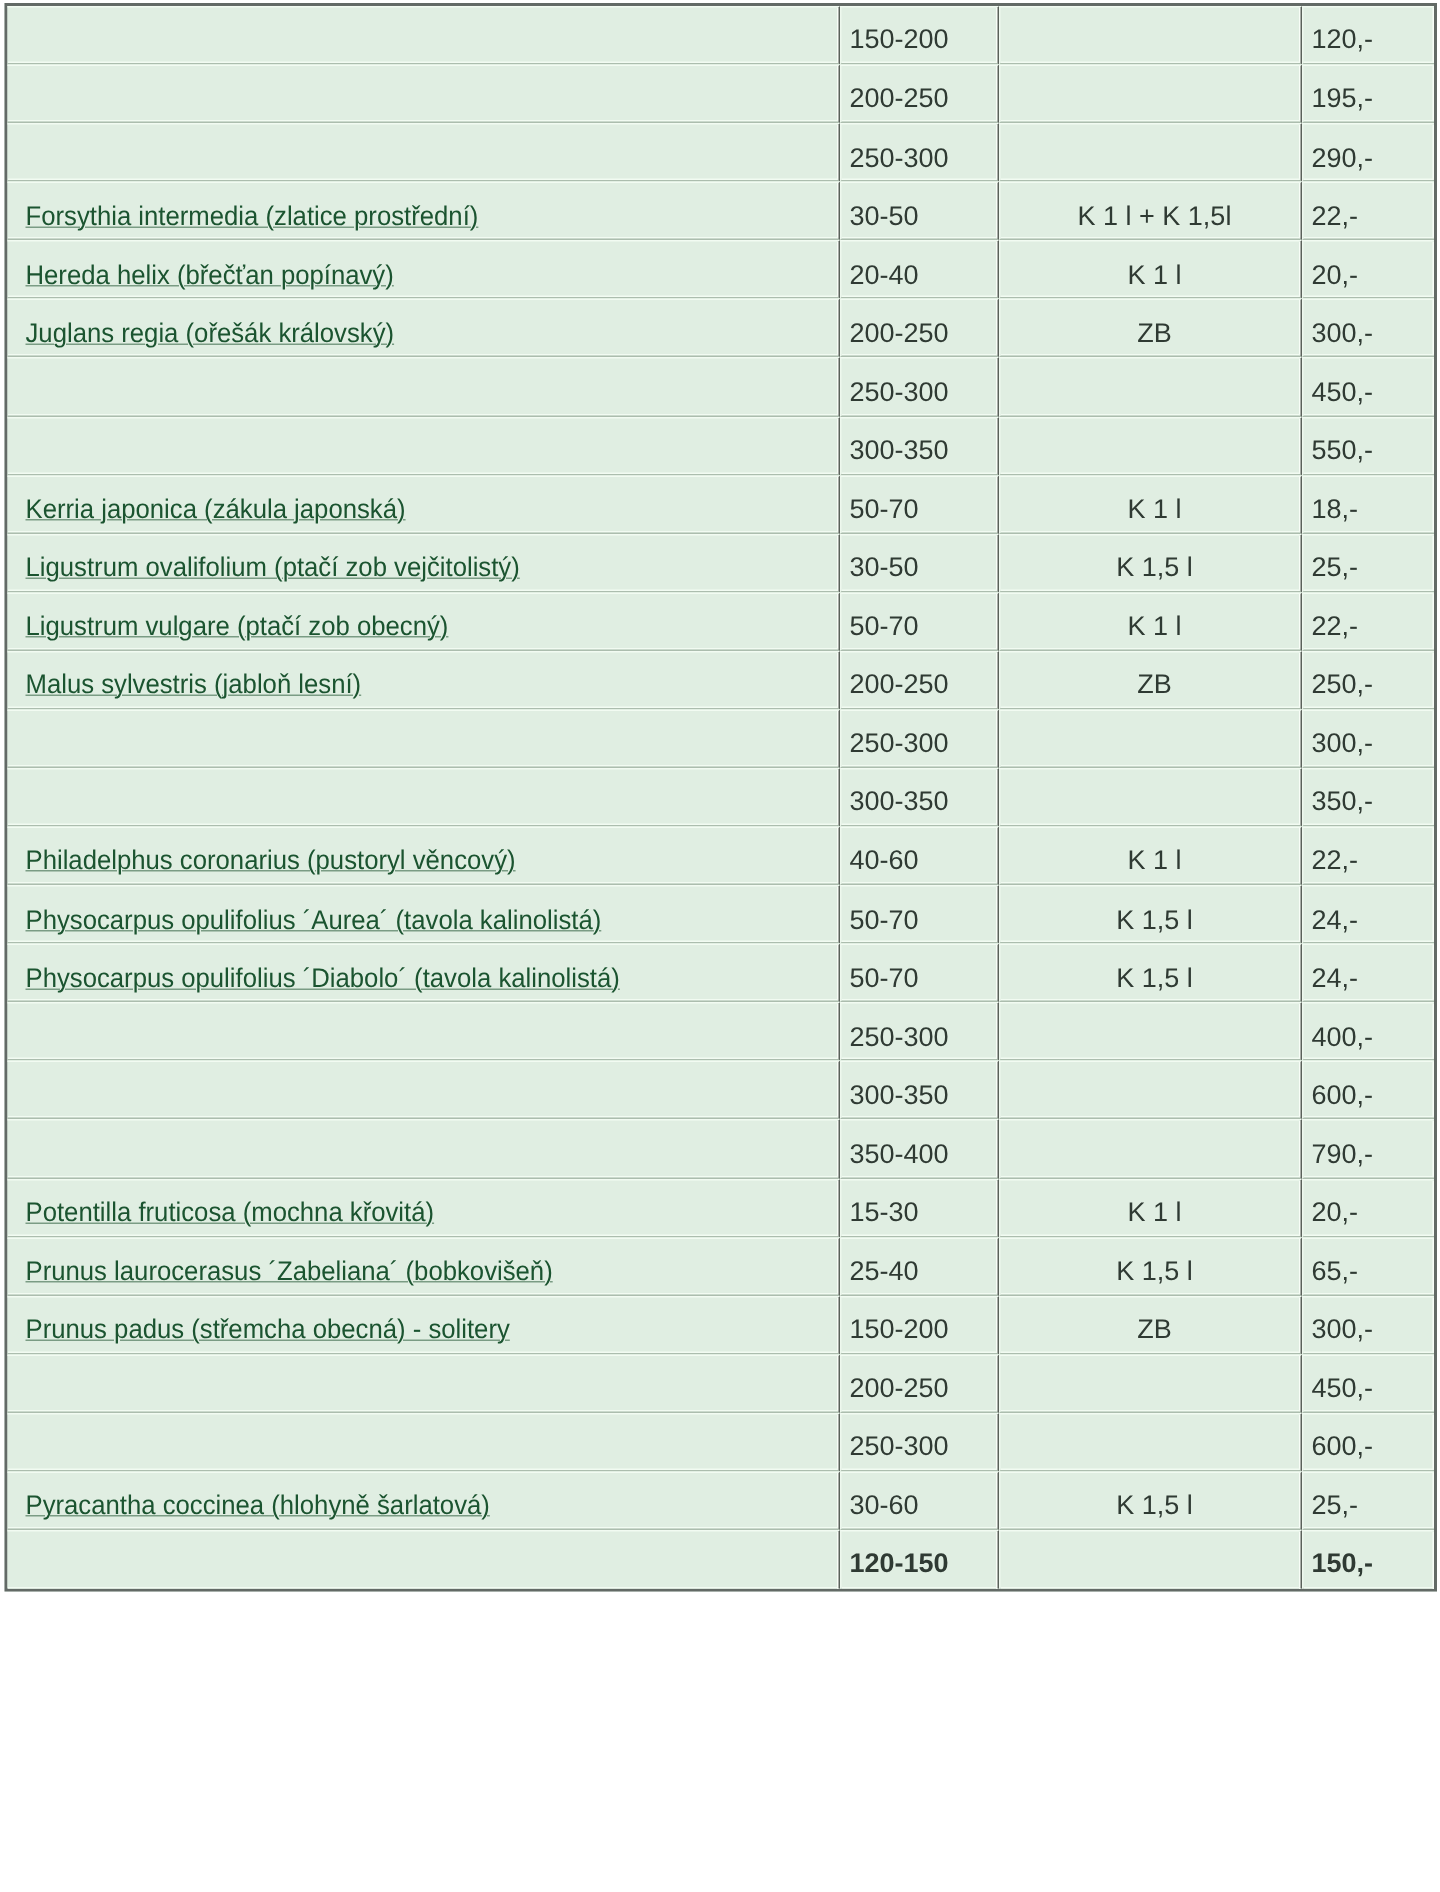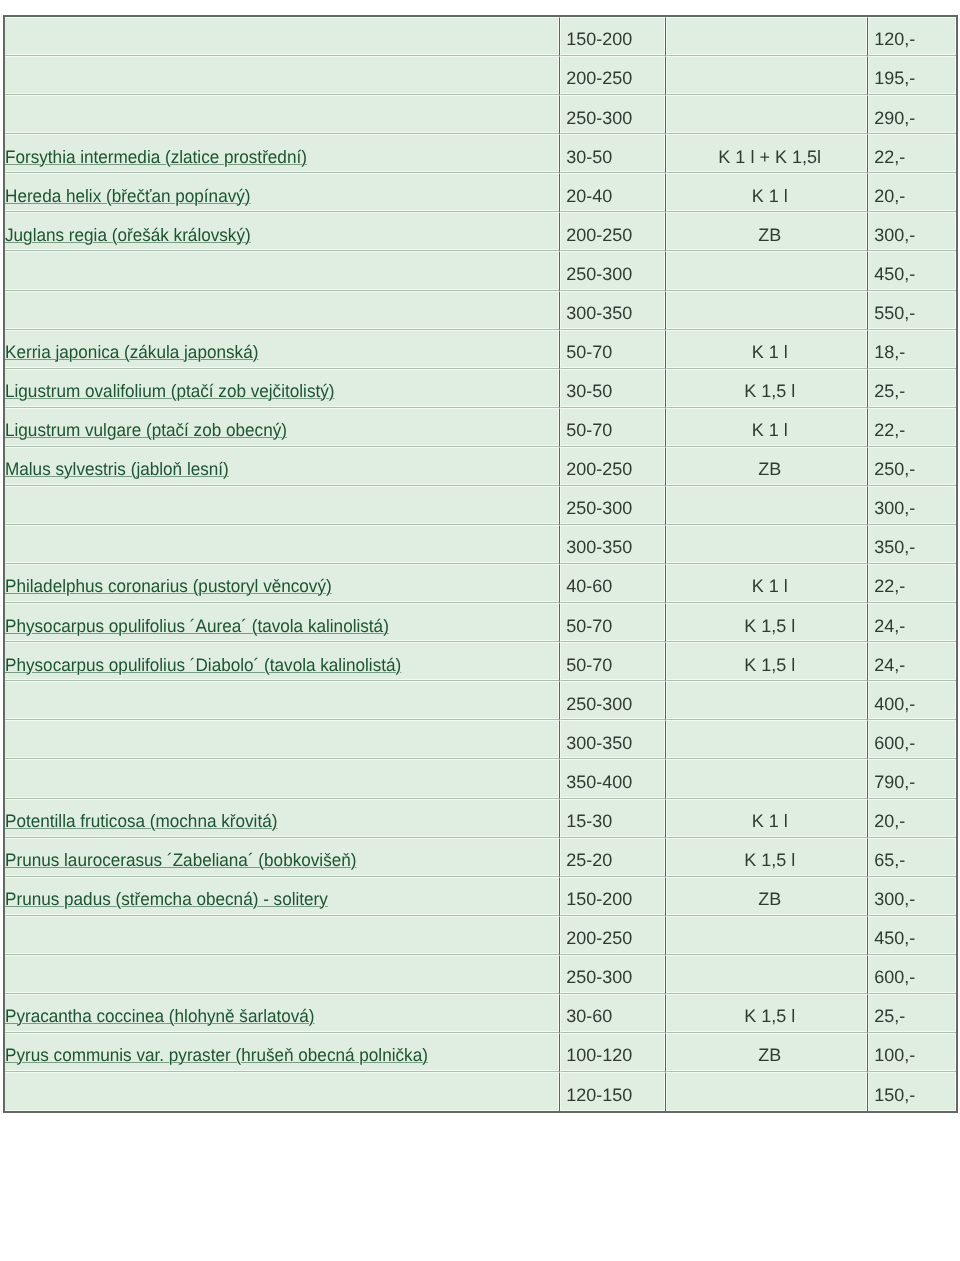--- a/index.html
+++ b/index.html
@@ -1,34 +1,34 @@
 <!DOCTYPE html>
 <html><head>
 <meta charset="utf-8">
 <style>
   html,body{margin:0;padding:0;background:#ffffff;}
   body{font-family:"Liberation Sans",sans-serif;-webkit-font-smoothing:antialiased;
        text-rendering:geometricPrecision;}
   #page{position:relative;width:960px;height:1261px;overflow:hidden;background:#ffffff;}
-  table.pricelist{position:absolute;left:3px;top:15px;width:955px;border-collapse:separate;
+  table.pricelist{position:absolute;left:3px;top:2px;width:955px;border-collapse:separate;
     border-spacing:0;background:#e0eee2;table-layout:fixed;
     border-top:2px solid #636a66;border-left:2px solid #636a66;
     border-right:2px solid #636a66;border-bottom:2px solid #636a66;}
   table.pricelist td{box-sizing:border-box;height:39.08px;padding:11.4px 0 0 7px;vertical-align:top;
     border-top:1px solid #f2fbf2;border-bottom:1px solid #acbdae;
     border-left:1px solid #eef8ee;border-right:1px solid #5a615a;
     font-size:18px;color:#2f3a33;background:#e0eee2;
     white-space:nowrap;overflow:hidden;
     box-shadow:inset 0 -1px 0 0 #f2fbf2, inset -2px 0 0 -1px #f8fdf7;}
-  table.pricelist td.c-name{width:555px;border-left:none;padding-left:0;}
+  table.pricelist td.c-name{width:555px;border-left:none;padding-left:12px;}
   table.pricelist td.c-name .nm{display:inline-block;transform:scaleX(0.952);transform-origin:left center;}
   table.pricelist td.c-size{width:106px;padding-left:5.3px;}
   table.pricelist td.c-cont{width:202px;padding-left:5.3px;text-align:center;}
   table.pricelist td.c-price{width:88px;border-right:none;padding-left:5.3px;}
-  table.pricelist tr:last-child td{border-bottom:none;}
+  table.pricelist tr:last-child td{border-bottom:none;font-weight:bold;}
   .nm{color:#1b5430;text-decoration:underline;
       text-decoration-color:#7a9c84;text-decoration-thickness:1px;text-underline-offset:1px;}
 </style>
 </head>
 <body>
 
 <div id="page">
   <table class="pricelist">
     <tbody id="tbody">
   <tr>
@@ -177,21 +177,21 @@
   <tr>
     <td class="c-name"><span class="nm">Potentilla fruticosa (mochna křovitá)</span></td>
     <td class="c-size">15-30</td>
     <td class="c-cont">K 1 l</td>
     <td class="c-price">20,-</td>
   </tr>
 
 
   <tr>
     <td class="c-name"><span class="nm">Prunus laurocerasus ´Zabeliana´ (bobkovišeň)</span></td>
-    <td class="c-size">25-20</td>
+    <td class="c-size">25-40</td>
     <td class="c-cont">K 1,5 l</td>
     <td class="c-price">65,-</td>
   </tr>
 
   <tr>
     <td class="c-name"><span class="nm">Prunus padus (střemcha obecná) - solitery</span></td>
     <td class="c-size">150-200</td>
     <td class="c-cont">ZB</td>
     <td class="c-price">300,-</td>
   </tr>
@@ -210,26 +210,20 @@
     <td class="c-price">600,-</td>
   </tr>
 
   <tr>
     <td class="c-name"><span class="nm">Pyracantha coccinea (hlohyně šarlatová)</span></td>
     <td class="c-size">30-60</td>
     <td class="c-cont">K 1,5 l</td>
     <td class="c-price">25,-</td>
   </tr>
 
-  <tr>
-    <td class="c-name"><span class="nm">Pyrus communis var. pyraster (hrušeň obecná polnička)</span></td>
-    <td class="c-size">100-120</td>
-    <td class="c-cont">ZB</td>
-    <td class="c-price">100,-</td>
-  </tr>
 
   <tr>
     <td class="c-name"></td>
     <td class="c-size">120-150</td>
     <td class="c-cont"></td>
     <td class="c-price">150,-</td>
   </tr>
 </tbody>
   </table>
 </div>

